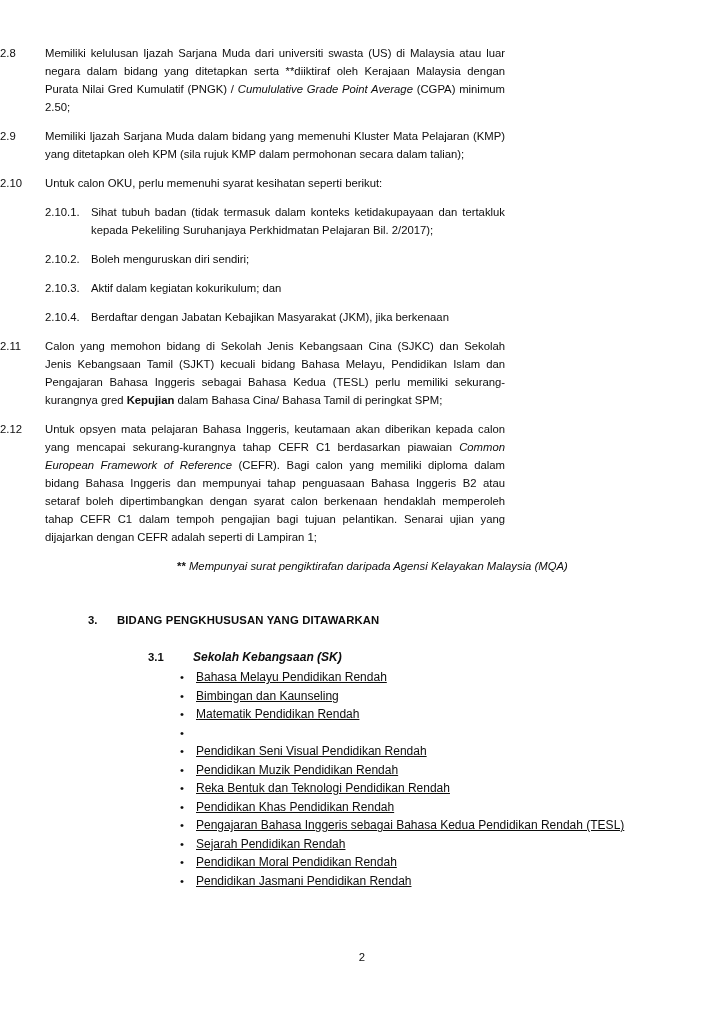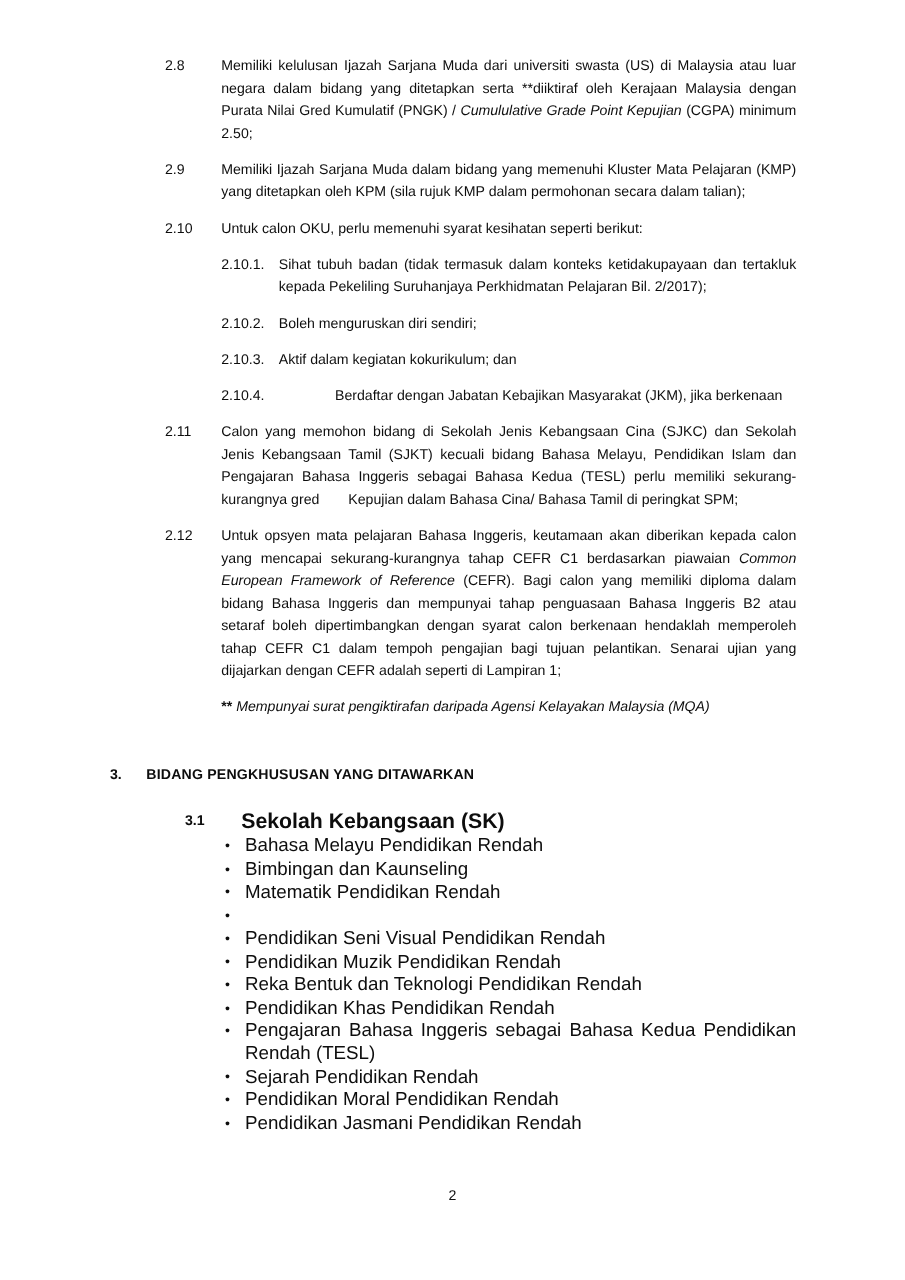--- a/index.html
+++ b/index.html
@@ -27,21 +27,20 @@
   
   .clause {
     position: relative;
     display: flex;
     margin: 0 0 11px 0;
     padding: 0;
   }
   .clause-num {
     flex: 0 0 auto;
     width: 45px;          
-    margin-left: 132px;
     text-align: left;
     font-size: 11.3px;
     line-height: 18px;
     white-space: nowrap;
   }
   .clause-body {
     flex: 1 1 auto;
     width: 460px;
     max-width: 460px;
     margin-right: 87px;   
@@ -55,21 +54,21 @@
 
   
   .subclause-list {
     margin: 0;
     padding: 0;
   }
   .subclause {
     display: flex;
     margin: 0 0 11px 0;
   }
-  .subclause:last-child { margin-bottom: 0; gap: 45px; }
+  .subclause:last-child { margin-bottom: 0; }
   .subclause-num {
     flex: 0 0 auto;
     width: 46px;
     font-size: 11.3px;
     line-height: 18px;
     white-space: nowrap;
   }
   .subclause-body {
     flex: 1 1 auto;
     font-size: 11.3px;
@@ -122,23 +121,24 @@
   .subsection-num {
     flex: 0 0 auto;
     width: 45px;
     margin-left: 132px;
     font-size: 11.3px;
     line-height: 18px;
     font-weight: 700;
   }
   .subsection-title {
     flex: 1 1 auto;
-    font-size: 17px;
+    font-size: 12px;
     line-height: 18px;
     font-weight: 700;
+    font-style: italic;
   }
 
   
   .bullets {
     list-style: none;
     margin: 2px 0 0 0;
     padding: 0;
   }
   .bullet-item {
     display: flex;
@@ -151,24 +151,25 @@
     width: 16px;
     margin-left: 180px;
     font-size: 11.3px;
     line-height: 18px;
     text-align: left;
   }
   .bullet-text {
     flex: 1 1 auto;
     max-width: 442px;
     margin-right: 87px;
-    font-size: 15px;
+    font-size: 12px;
     line-height: 18px;
     text-align: justify;
     text-justify: inter-word;
+    text-decoration: underline;
   }
   .bullet-text.single { text-align: left; }
 
   
   .page-number {
     position: absolute;
     left: 0;
     top: 948px;
     width: 724px;
     text-align: center;
@@ -177,33 +178,33 @@
   }
 
   .content {
     position: absolute;
     left: 0;
     top: 44px;
     width: 724px;
   }
 
   i.it { font-style: italic; }
-  b.bd { font-weight: 400; margin-left: 20px; }
+  b.bd { font-weight: 700; }
 </style>
 </head>
 <body>
 
 <div class="page">
   <div class="content">
 
     <div id="clause-container">
         <div class="clause">
           <div class="clause-num">2.8</div>
           <div class="clause-body">
-            <div><span>Memiliki kelulusan Ijazah Sarjana Muda dari universiti swasta (US) di Malaysia atau luar negara dalam bidang yang ditetapkan serta **diiktiraf oleh Kerajaan Malaysia dengan Purata Nilai Gred Kumulatif (PNGK) / </span><i class="it">Cumululative Grade Point Kepujian</i><span> (CGPA) minimum 2.50;</span></div>
+            <div><span>Memiliki kelulusan Ijazah Sarjana Muda dari universiti swasta (US) di Malaysia atau luar negara dalam bidang yang ditetapkan serta **diiktiraf oleh Kerajaan Malaysia dengan Purata Nilai Gred Kumulatif (PNGK) / </span><i class="it">Cumululative Grade Point Average</i><span> (CGPA) minimum 2.50;</span></div>
           </div>
         </div>
         <div class="clause">
           <div class="clause-num">2.9</div>
           <div class="clause-body">
             <div><span>Memiliki Ijazah Sarjana Muda dalam bidang yang memenuhi Kluster Mata Pelajaran (KMP) yang ditetapkan oleh KPM (sila rujuk KMP dalam permohonan secara dalam talian);</span></div>
           </div>
         </div>
         <div class="clause">
           <div class="clause-num">2.10</div>

